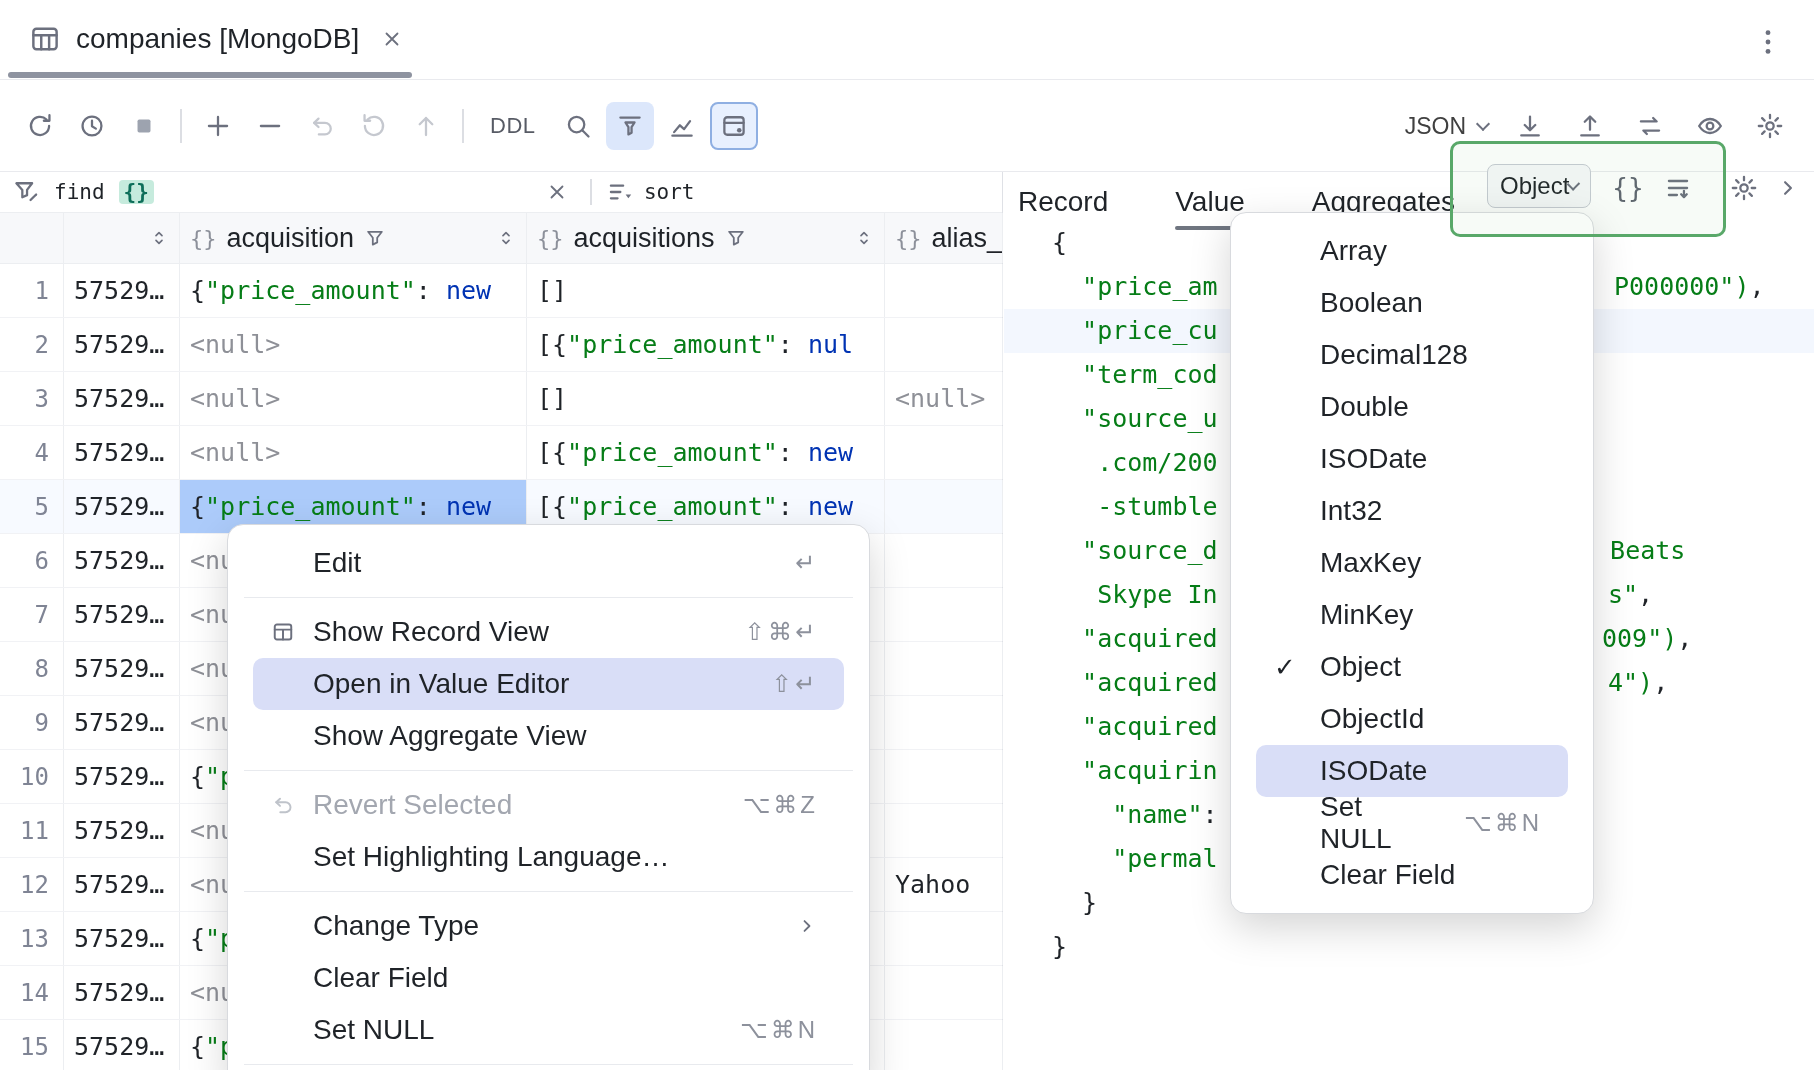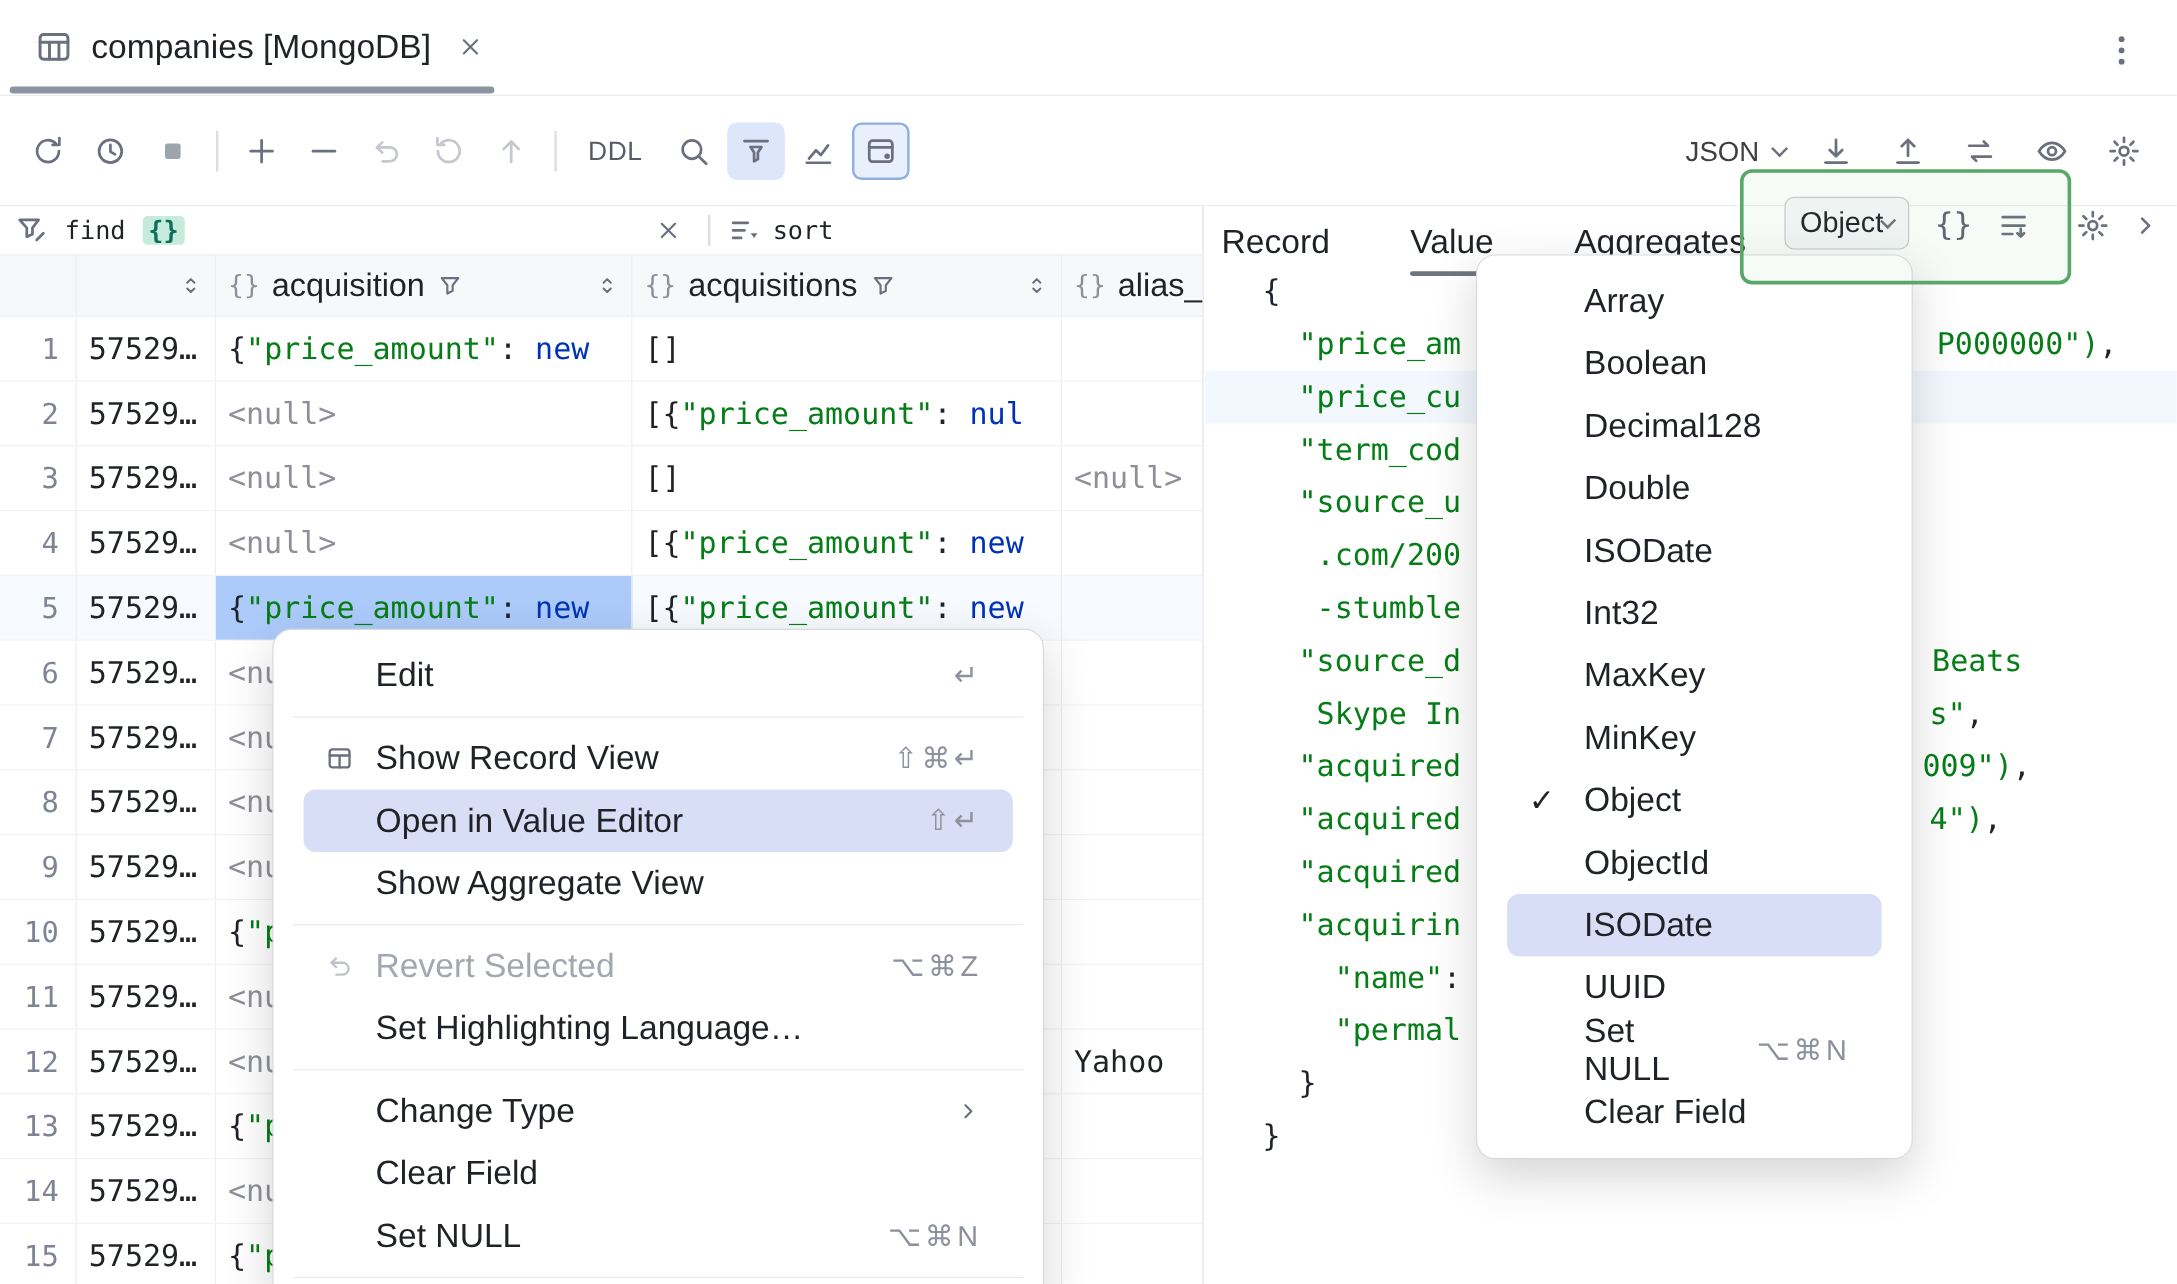--- a/index.html
+++ b/index.html
@@ -581,25 +581,20 @@
       <span>ObjectId</span>
       <span class="menu-spring"></span>
     </div>
     <div class="menu-item tm-item hl">
       <span class="menu-gutter"></span>
       <span>ISODate</span>
       <span class="menu-spring"></span>
     </div>
     <div class="menu-item tm-item">
       <span class="menu-gutter"></span>
-      <span>UUID</span>
-      <span class="menu-spring"></span>
-    </div>
-    <div class="menu-item tm-item">
-      <span class="menu-gutter"></span>
       <span>Set NULL</span>
       <span class="menu-spring"></span>
       <span class="menu-shortcut">⌥⌘N</span>
     </div>
     <div class="menu-item tm-item">
       <span class="menu-gutter"></span>
       <span>Clear Field</span>
       <span class="menu-spring"></span>
     </div>
   </div>

